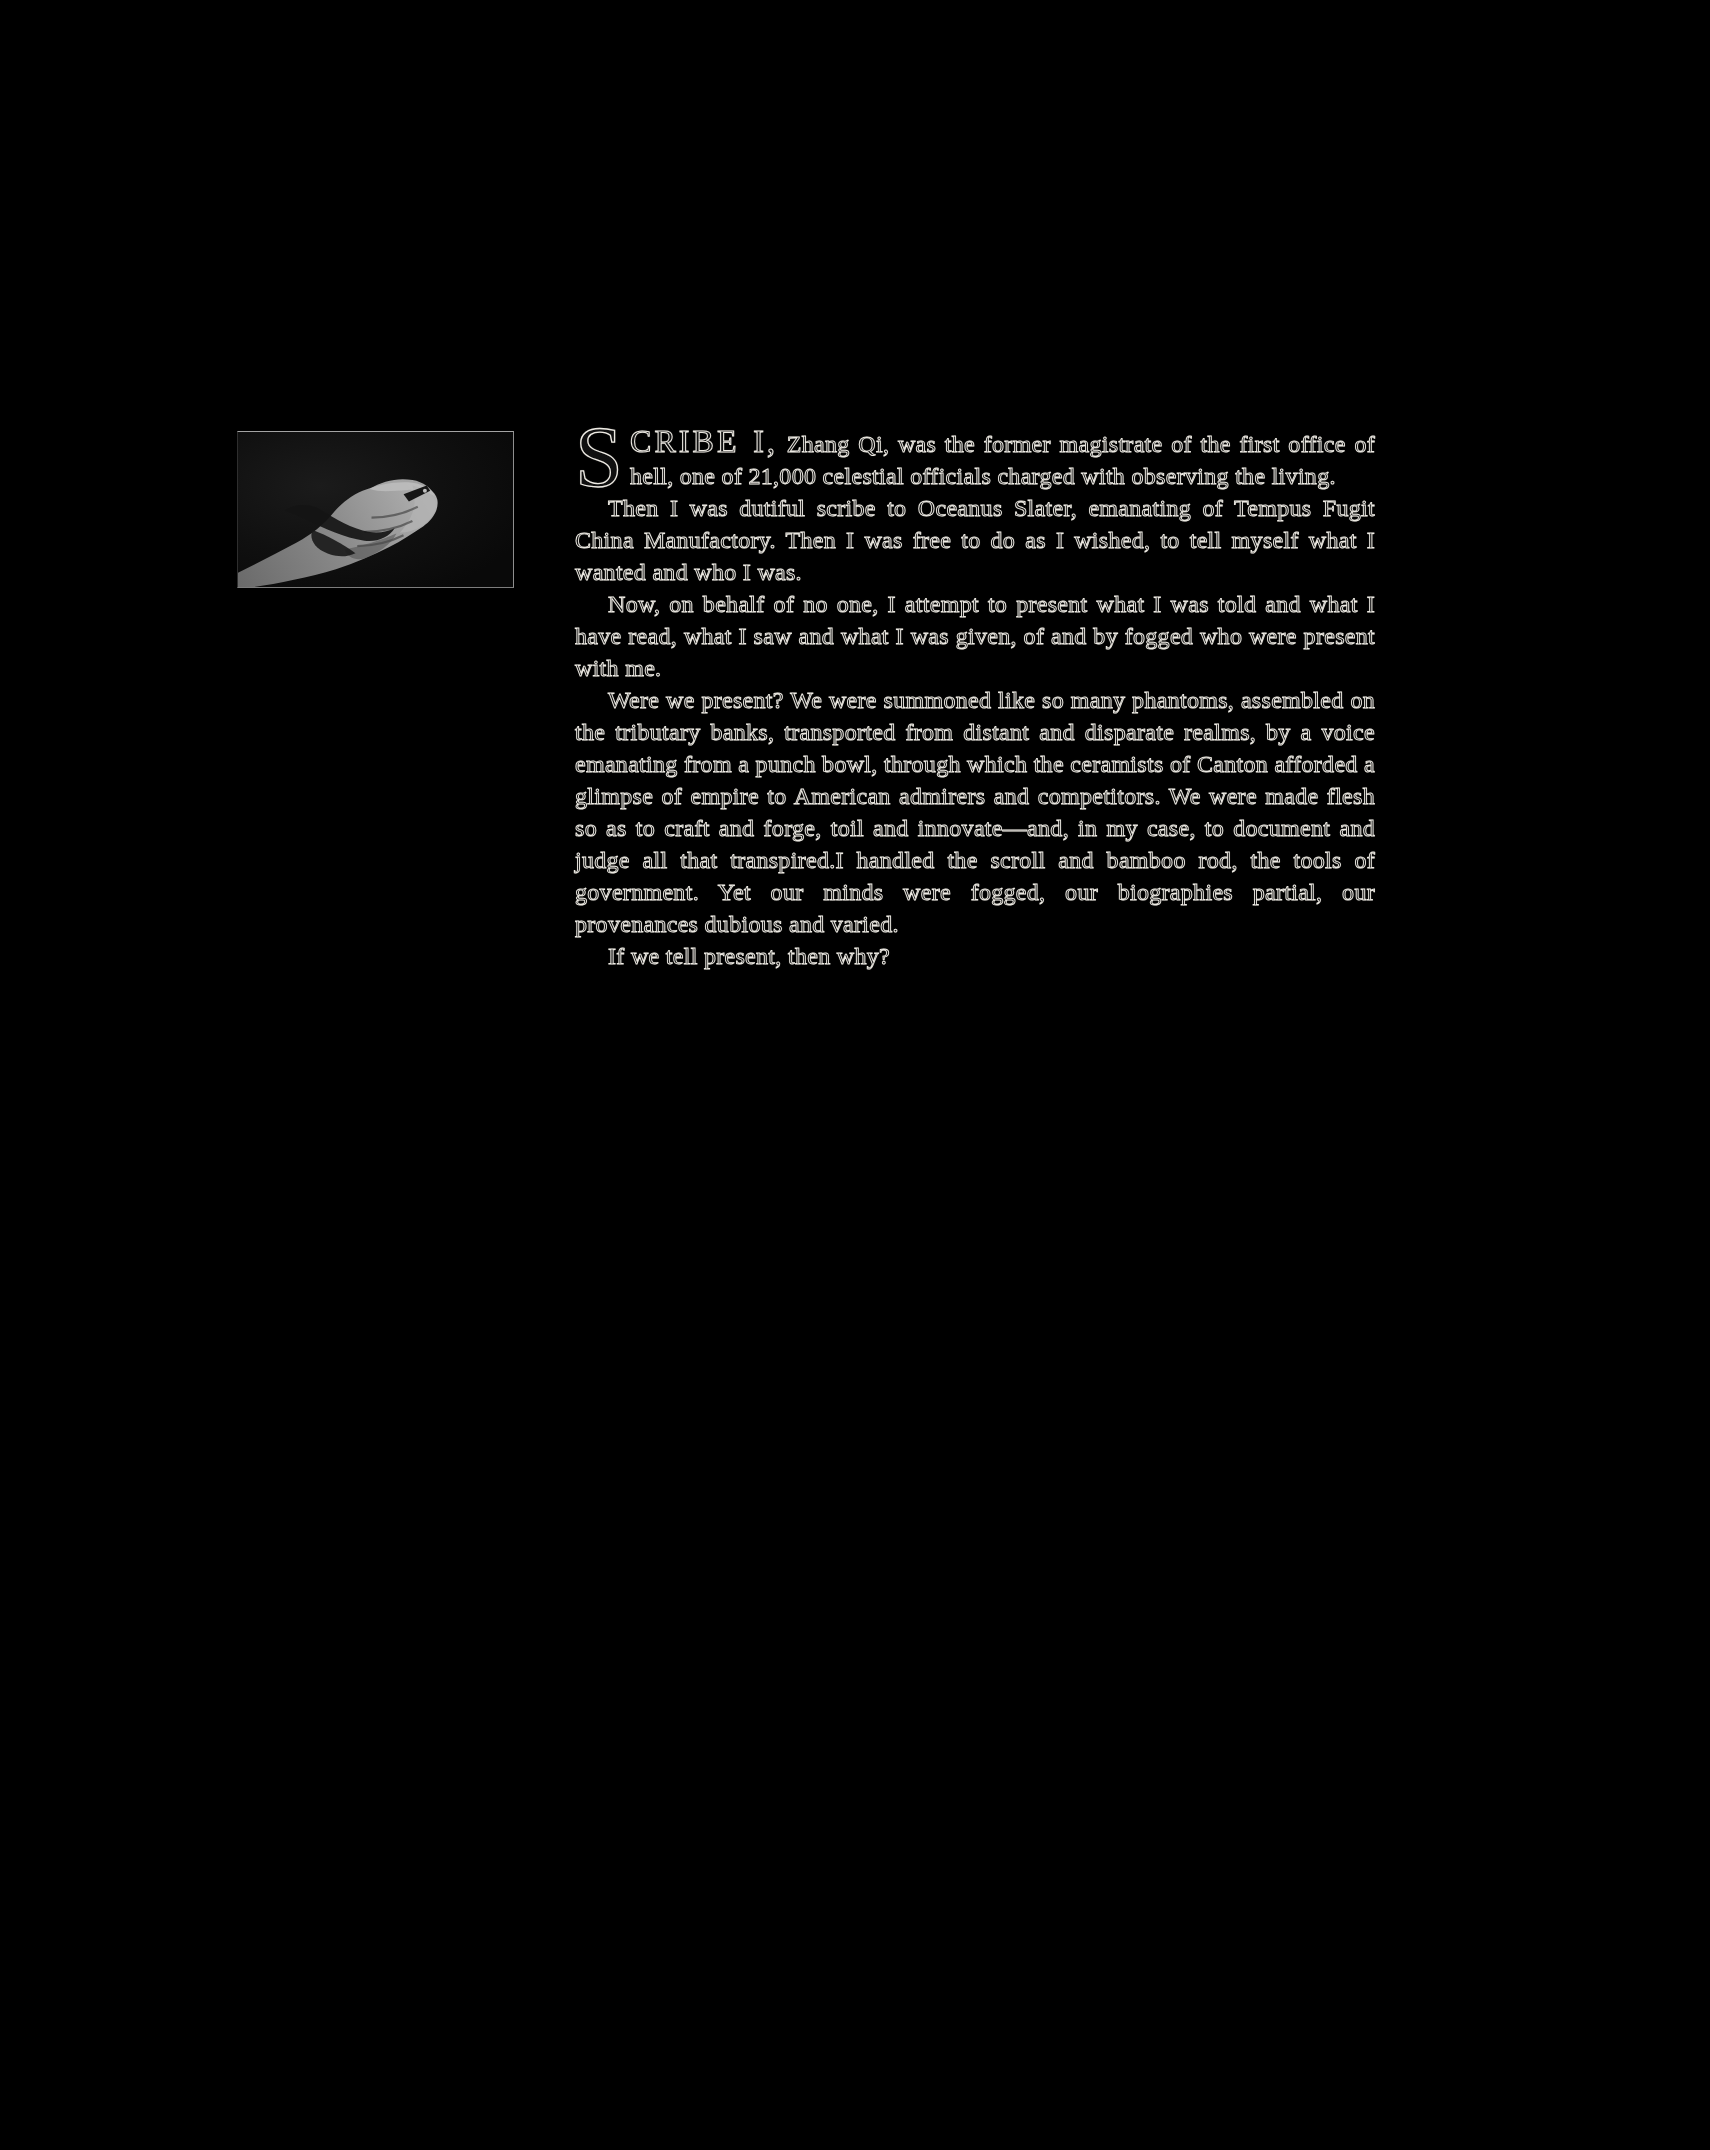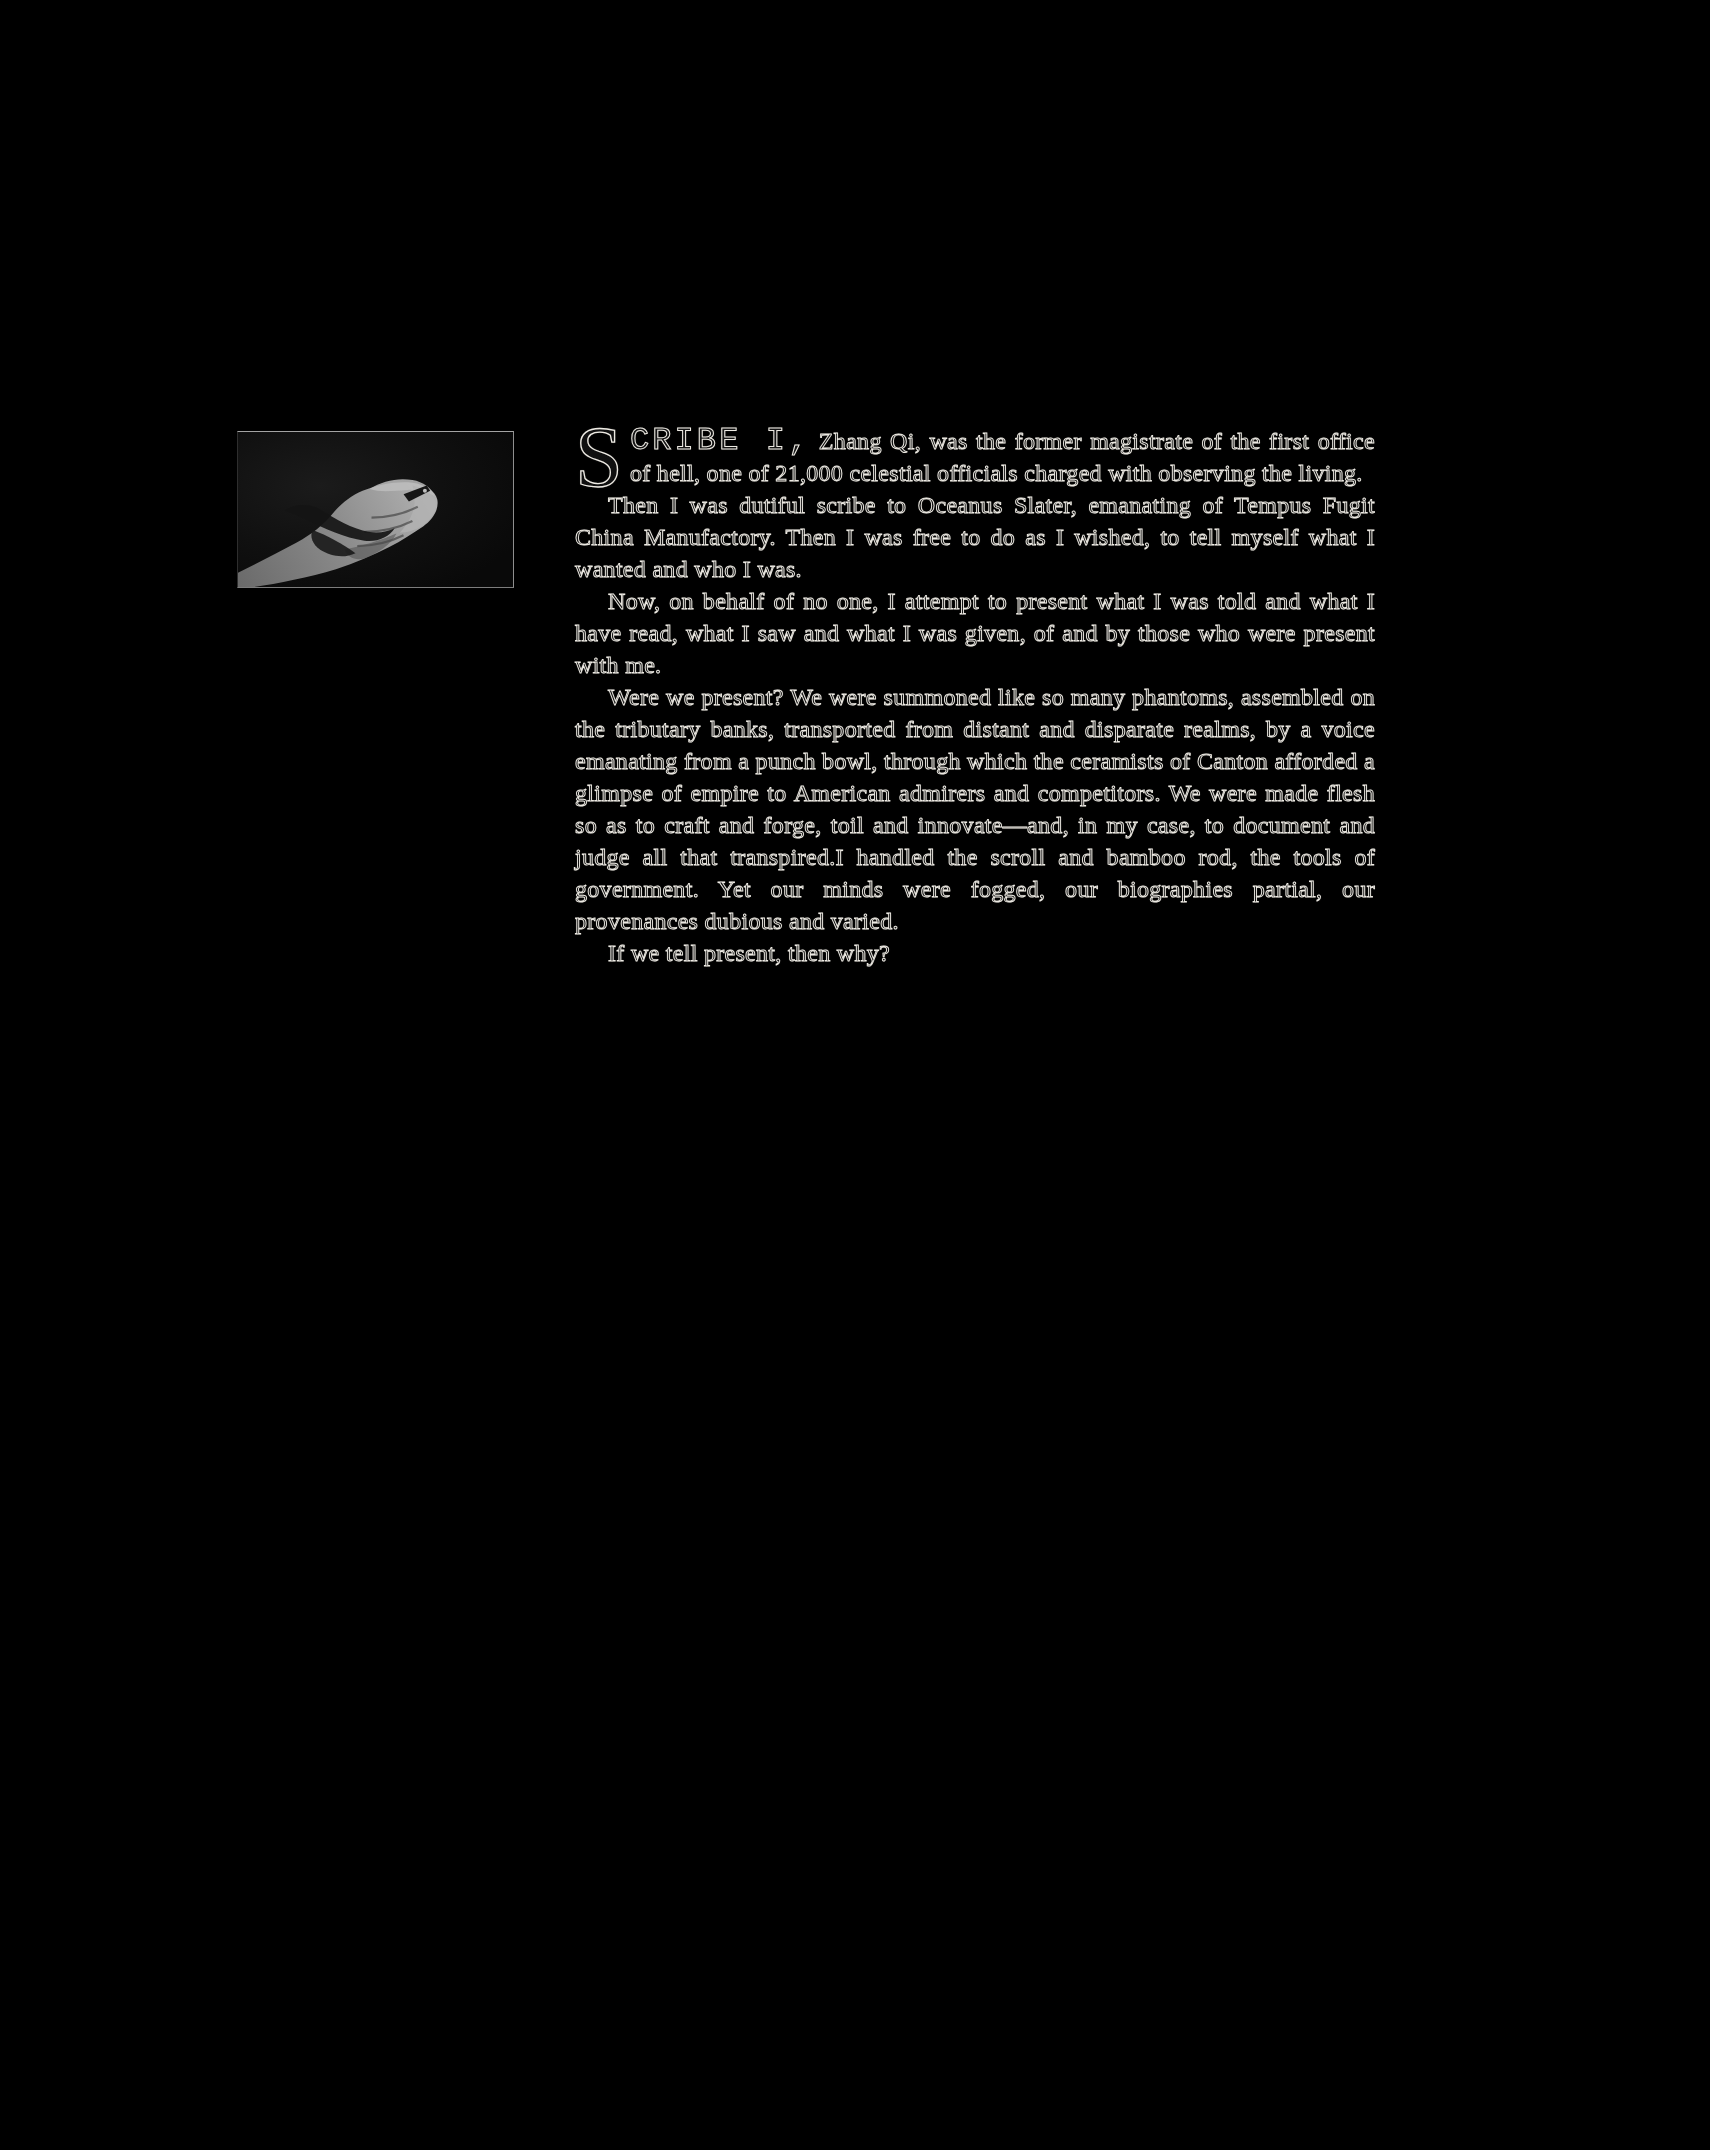--- a/index.html
+++ b/index.html
@@ -58,21 +58,20 @@
     margin: 0.9px 7.1px 0 0;
     letter-spacing: 0;
     color: #101010;
     -webkit-text-stroke: 1.3px #edeae3;
     text-shadow: 0 0 1.8px rgba(235,232,224,0.4);
   }
   .lead-in {
     font-size: 32px;
     line-height: 32px;
     letter-spacing: 3.1px;
-    font-family: Liberation Mono, monospace;
     -webkit-text-stroke: 1px #edeae3;
   }
 </style>
 </head>
 <body>
 
 <main class="canvas">
 
   <figure class="photo-frame" style="margin:0;">
     <svg viewBox="0 0 309 174" preserveAspectRatio="none" aria-hidden="true">
@@ -131,19 +130,19 @@
                C 84,126 80,117 84,110 Z" fill="#191919" opacity="0.9"></path>
 
       <path d="M 186,70 L 212,60 L 216,66 L 192,78 Z" fill="#0e0e0e" opacity="0.95"></path>
       <circle cx="210" cy="66" r="2.2" fill="#dddddd" opacity="0.85"></circle>
     </svg>
   </figure>
 
   <article class="text-block">
     <p class="para"><span class="drop-cap">S</span><span class="lead-in">CRIBE I,</span><span> Zhang Qi, was the former magistrate of the first office of hell, one of 21,000 celestial officials charged with observing the living.</span></p>
     <p class="para indent">Then I was dutiful scribe to Oceanus Slater, emanating of Tempus Fugit China Manufactory. Then I was free to do as I wished, to tell myself what I wanted and who I was.</p>
-    <p class="para indent">Now, on behalf of no one, I attempt to present what I was told and what I have read, what I saw and what I was given, of and by those who were present with me.</p>
+    <p class="para indent">Now, on behalf of no one, I attempt to present what I was told and what I have read, what I saw and what I was given, of and by fogged who were present with me.</p>
     <p class="para indent">Were we present? We were summoned like so many phantoms, assembled on the tributary banks, transported from distant and disparate realms, by a voice emanating from a punch bowl, through which the ceramists of Canton afforded a glimpse of empire to American admirers and competitors. We were made flesh so as to craft and forge, toil and innovate—and, in my case, to document and judge all that transpired.I handled the scroll and bamboo rod, the tools of government. Yet our minds were fogged, our biographies partial, our provenances dubious and varied.</p>
     <p class="para indent">If we tell present, then why?</p>
   </article>
 
 </main>
 
 
 </body></html>

